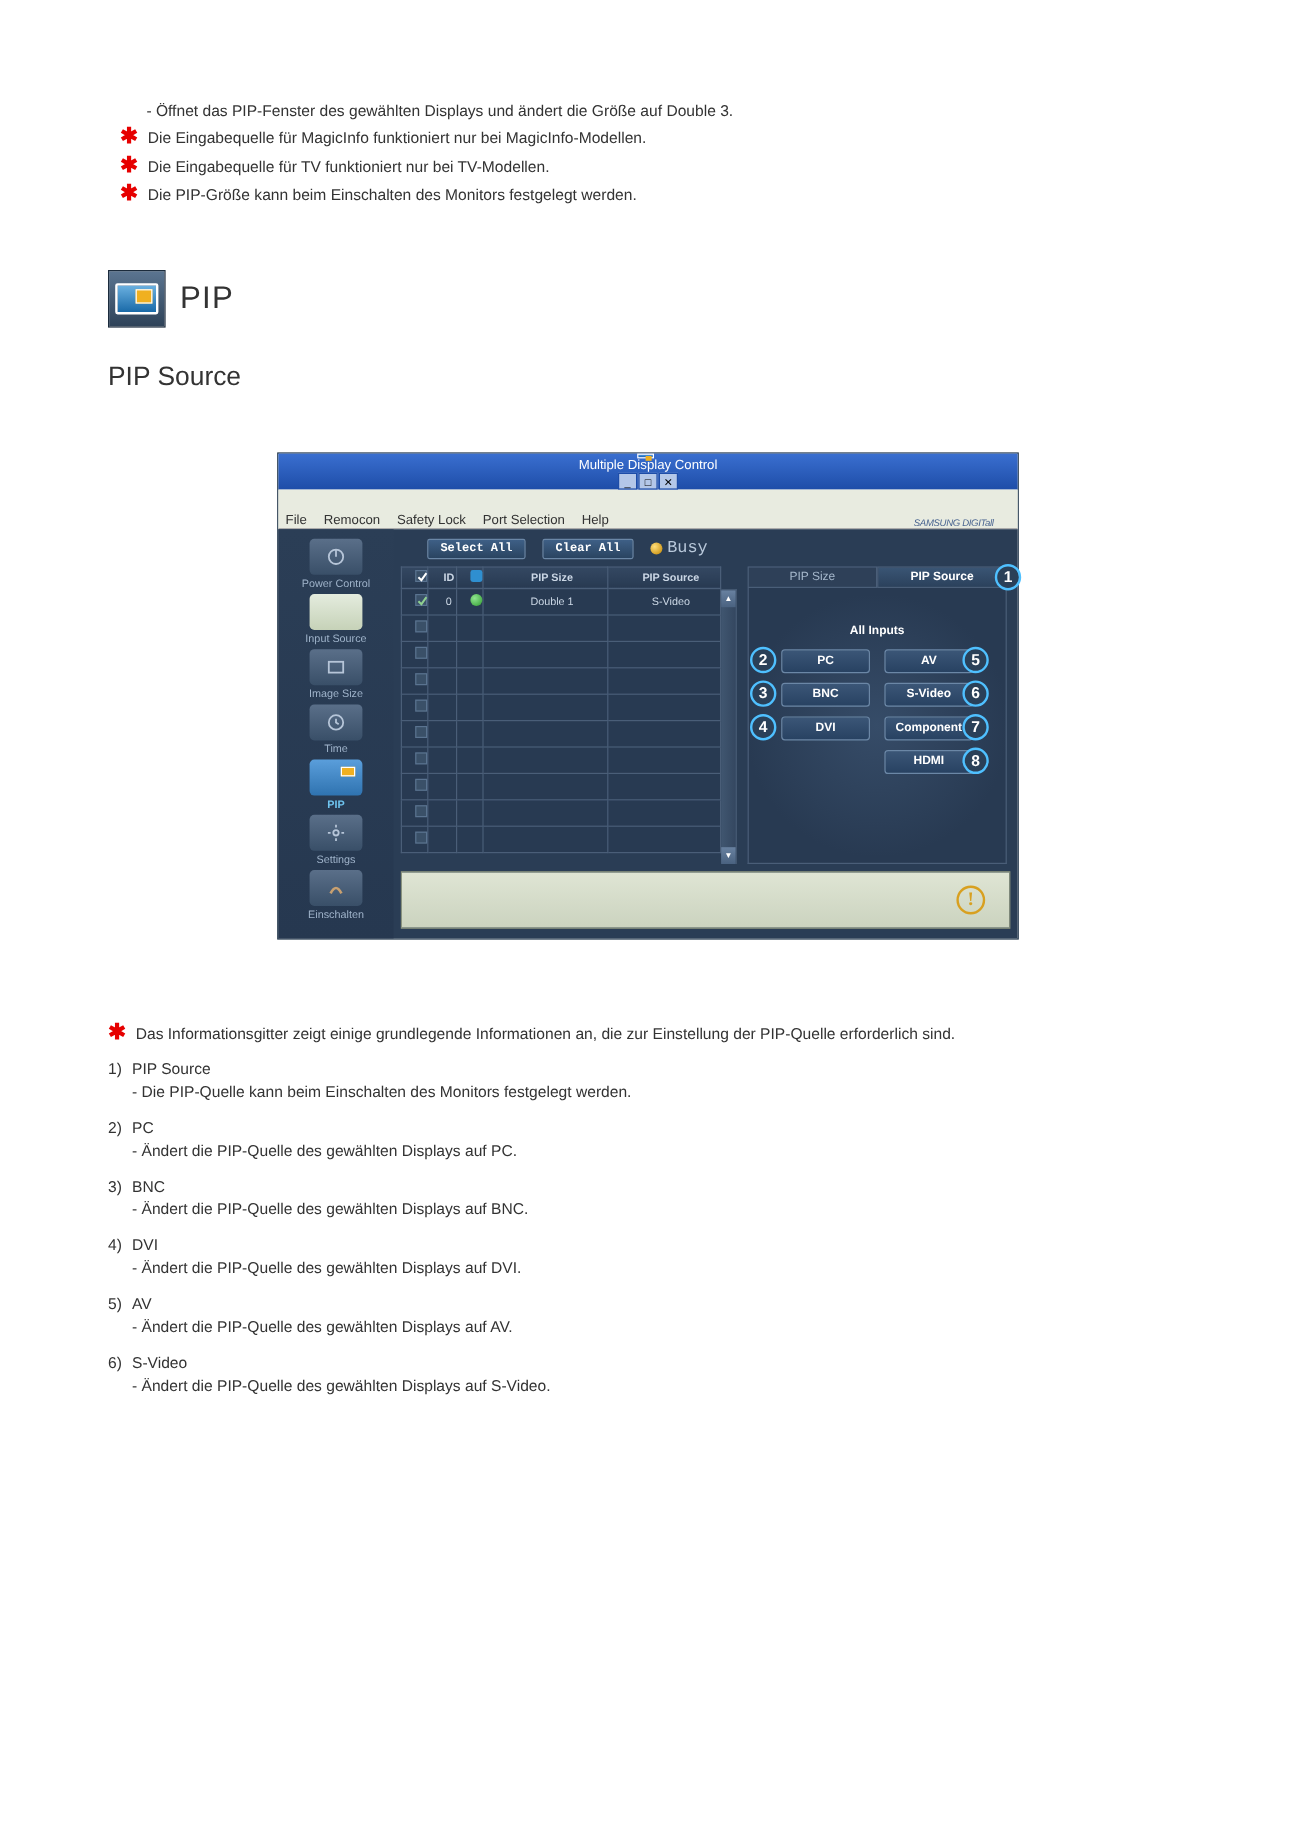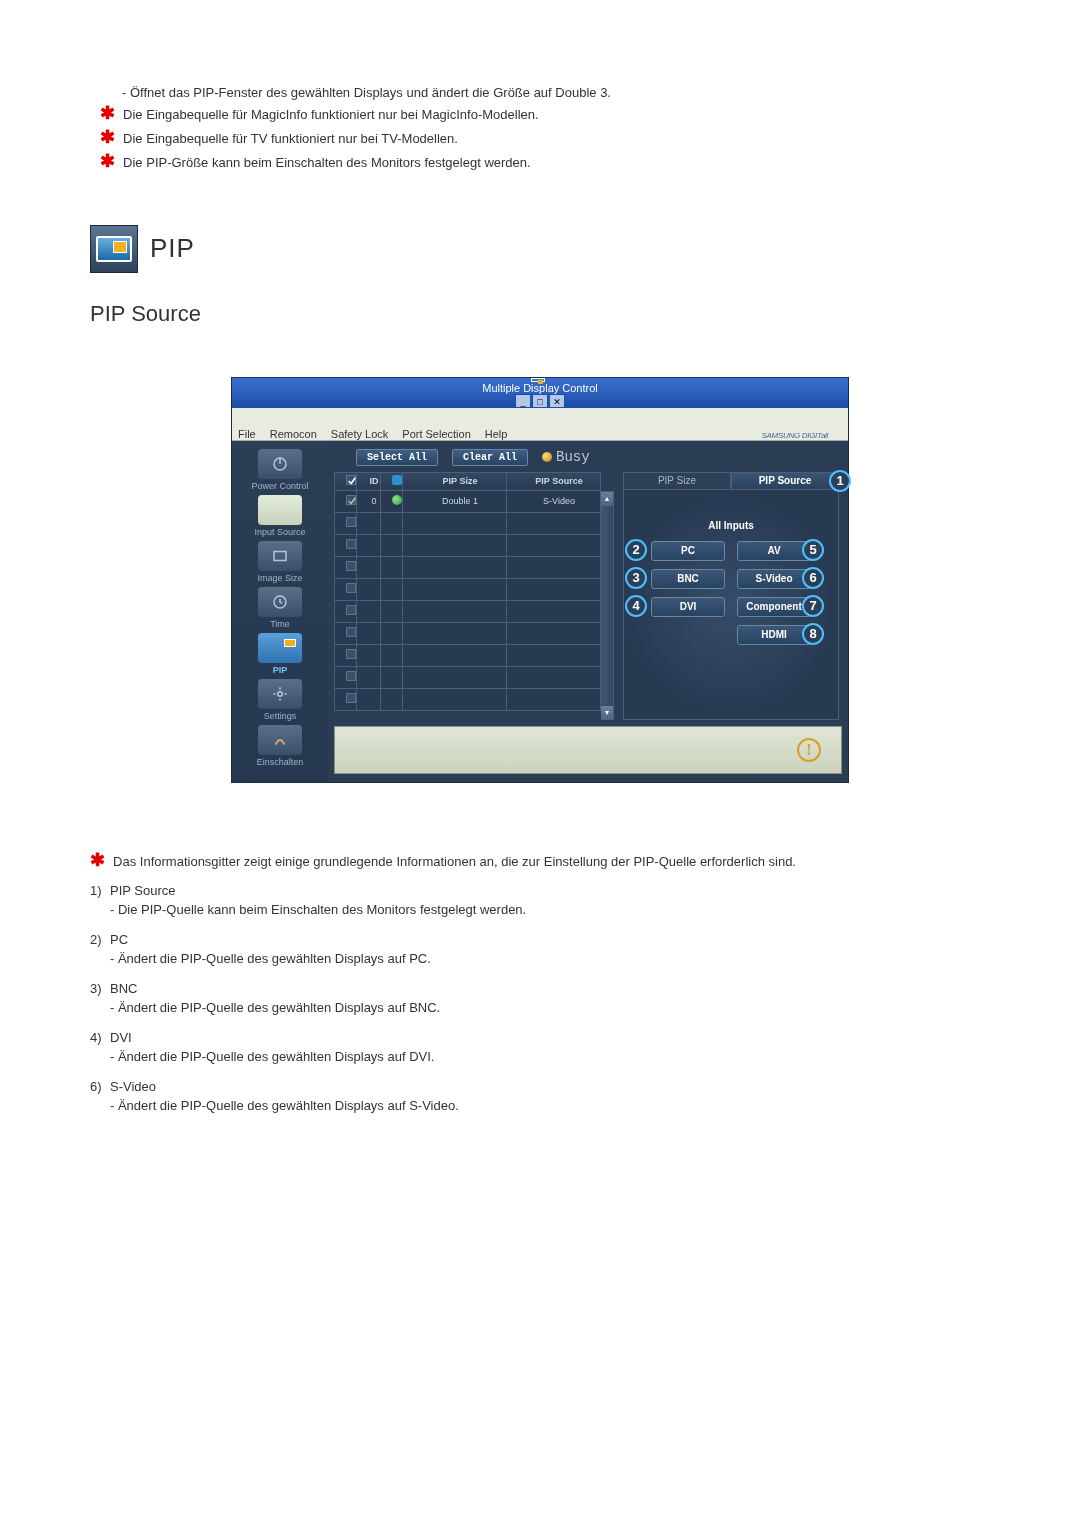--- a/index.html
+++ b/index.html
@@ -355,15 +355,16 @@
 
   <div class="bottom-notes">
     <div class="star-note">
         <span class="star">✱</span>
         <span class="text">Das Informationsgitter zeigt einige grundlegende Informationen an, die zur Einstellung der PIP-Quelle erforderlich sind.</span>
       </div>
     <div class="num-item"><span class="num">1)</span><span>PIP Source</span><br><span class="desc">- Die PIP-Quelle kann beim Einschalten des Monitors festgelegt werden.</span></div>
     <div class="num-item"><span class="num">2)</span><span>PC</span><br><span class="desc">- Ändert die PIP-Quelle des gewählten Displays auf PC.</span></div>
     <div class="num-item"><span class="num">3)</span><span>BNC</span><br><span class="desc">- Ändert die PIP-Quelle des gewählten Displays auf BNC.</span></div>
     <div class="num-item"><span class="num">4)</span><span>DVI</span><br><span class="desc">- Ändert die PIP-Quelle des gewählten Displays auf DVI.</span></div>
+    <div class="num-item"><span class="num">5)</span><span>AV</span><br><span class="desc">- Ändert die PIP-Quelle des gewählten Displays auf AV.</span></div>
     <div class="num-item"><span class="num">6)</span><span>S-Video</span><br><span class="desc">- Ändert die PIP-Quelle des gewählten Displays auf S-Video.</span></div>
   </div>
 </div>
 
 </body></html>

